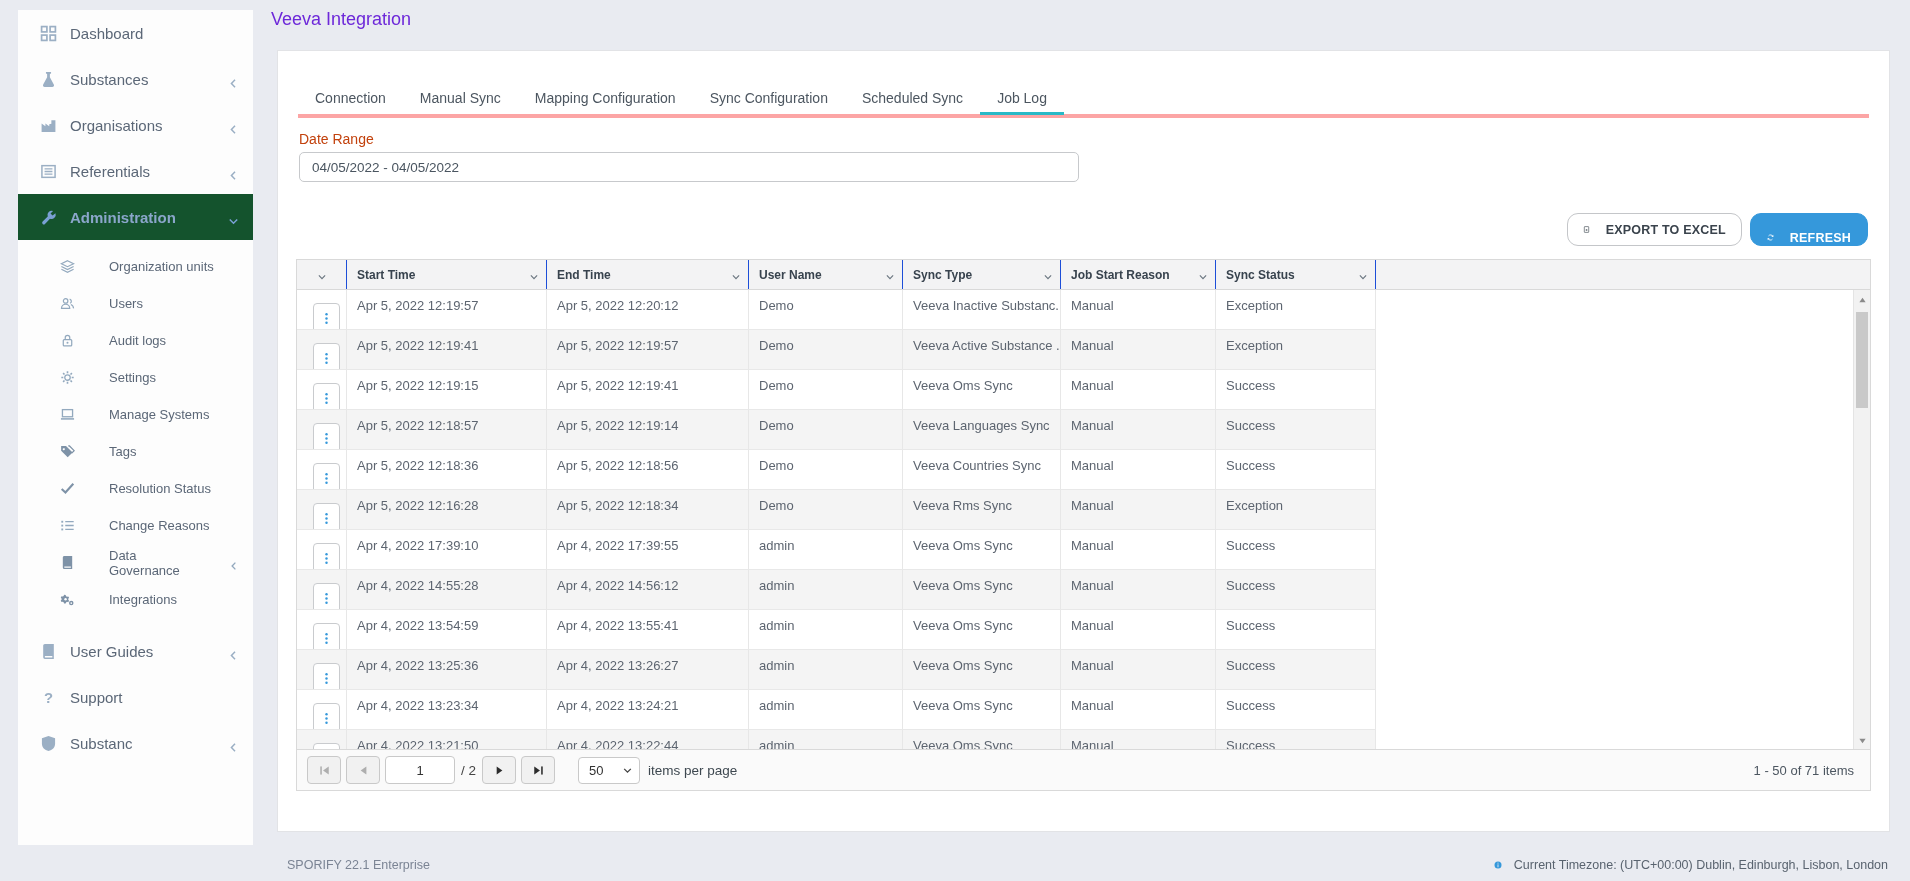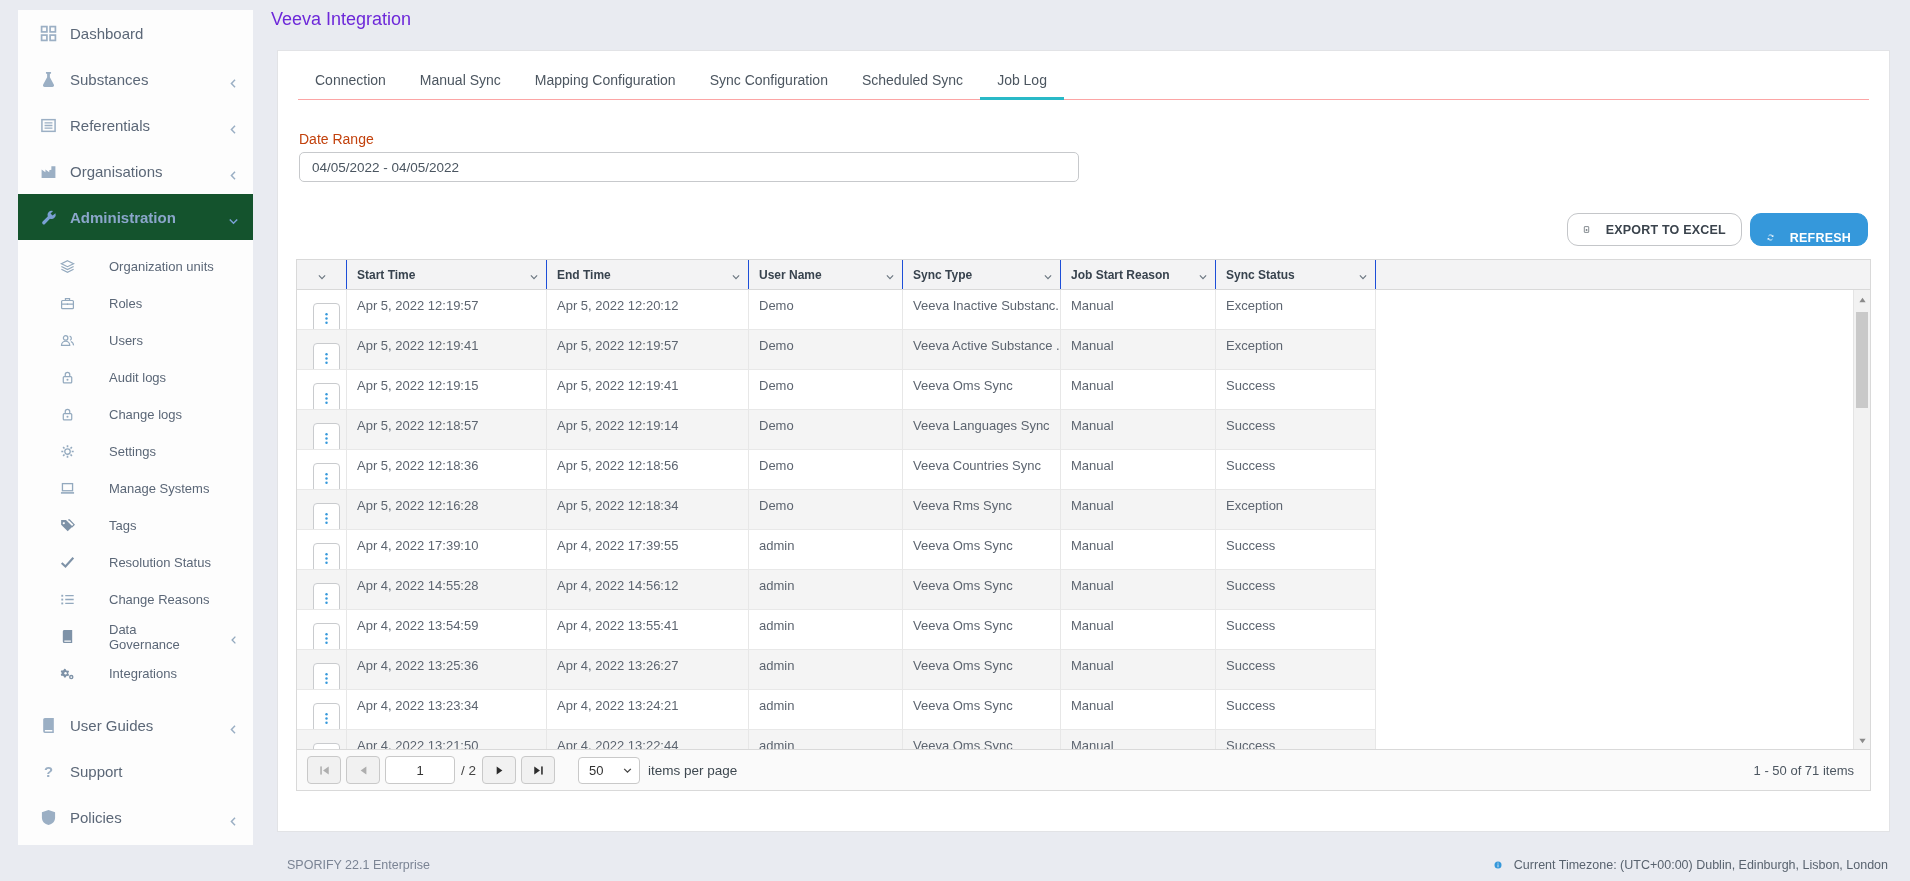--- a/index.html
+++ b/index.html
@@ -19,21 +19,21 @@
   .nav-sub { height:37px; display:flex; align-items:center; padding:0 14px 0 42px; cursor:pointer; color:#5b6777; font-size:13px;gap:24px; }
   .nav-sub .ic { width:15px; height:15px; margin-right:10px; color:#93a9be; flex:0 0 auto; }
   .nav-sub .ic.dark { color:#7e92a7; }
   .nav-sub .chev { margin-left:auto; width:10px; height:10px; color:#8ea3b8; }
   .submenu { padding:8px 0 10px 0; }
 
   
   .page-title { position:absolute; left:271px; top:9px; font-size:18px; color:#6d28d9; }
   .card { position:absolute; left:277px; top:50px; width:1613px; height:782px; background:#ffffff; border:1px solid #e2e3e6; }
 
-  .tabstrip { position:absolute; left:20px; right:20px; top:12px; height:37px; border-bottom:1px solid #fca5a5; display:flex;text-align:center; }
+  .tabstrip { position:absolute; left:20px; right:20px; top:30px; height:37px; border-bottom:4px solid #fca5a5; display:flex;text-align:center; }
   .tab { padding:0 17px; line-height:34px; font-size:14px; color:#4c5660; cursor:pointer; border-bottom:3px solid transparent; margin-bottom:-1px; }
   .tab.active { border-bottom-color:#29b9c7; }
 
   .filter-label { position:absolute; left:21px; top:80px; font-size:14px; color:#c2410c; }
   .date-input { position:absolute; left:21px; top:101px; width:780px; height:30px; border:1px solid #c7c9cc; border-radius:5px; padding:0 12px; font-size:13.5px; color:#4a5560; font-family:"Liberation Sans", sans-serif; background:#fff; }
 
   .toolbar { position:absolute; right:21px; top:162px; display:flex; }
   .btn { height:33px; display:flex; align-items:center; font-size:12.5px; font-weight:bold; letter-spacing:.2px; border-radius:11px; cursor:pointer; font-family:"Liberation Sans", sans-serif; }
   .btn-export { background:#fff; border:1px solid #c4c6c9; color:#3a434c; padding:0 15px; }
   .btn-export .ic { width:15px; height:15px; margin-right:8px; color:#3a434c; }
@@ -97,35 +97,35 @@
       <svg class="ic " viewBox="0 0 16 16">
         <path fill="currentColor" d="M5.6 1h4.8v1.4l-1.1.5v2.9l3.7 6.8c.6 1.1-.2 2.4-1.4 2.4H4.4c-1.2 0-2-1.3-1.4-2.4l3.7-6.8V2.9l-1.1-.5z"></path>
       </svg>
       <span>Substances</span>
       <span class="chev"><svg class="ic " viewBox="0 0 16 16" style="width: 100%; height: 100%;">
           <path fill="none" stroke="currentColor" stroke-width="2.2" d="M10.2 2.6L5 8l5.2 5.4"></path>
         </svg></span>
     </div>
     <div class="nav-item">
       <svg class="ic " viewBox="0 0 16 16">
+        <path fill="currentColor" d="M1.5 14V6.2l3.6 2.6V6.2l3.6 2.6V6.8l2-.4V3h3.8v11z"></path>
+      </svg>
+      <span>Organisations</span>
+      <span class="chev"><svg class="ic " viewBox="0 0 16 16" style="width: 100%; height: 100%;">
+          <path fill="none" stroke="currentColor" stroke-width="2.2" d="M10.2 2.6L5 8l5.2 5.4"></path>
+        </svg></span>
+    </div>
+    <div class="nav-item">
+      <svg class="ic " viewBox="0 0 16 16">
         <rect x="1.8" y="2.5" width="12.4" height="11" fill="none" stroke="currentColor" stroke-width="1.4"></rect>
         <g stroke="currentColor" stroke-width="1.2">
           <path d="M4.3 5.6h7.4M4.3 8h7.4M4.3 10.4h7.4"></path>
         </g>
       </svg>
       <span>Referentials</span>
-      <span class="chev"><svg class="ic " viewBox="0 0 16 16" style="width: 100%; height: 100%;">
-          <path fill="none" stroke="currentColor" stroke-width="2.2" d="M10.2 2.6L5 8l5.2 5.4"></path>
-        </svg></span>
-    </div>
-    <div class="nav-item">
-      <svg class="ic " viewBox="0 0 16 16">
-        <path fill="currentColor" d="M1.5 14V6.2l3.6 2.6V6.2l3.6 2.6V6.8l2-.4V3h3.8v11z"></path>
-      </svg>
-      <span>Organisations</span>
       <span class="chev"><svg class="ic " viewBox="0 0 16 16" style="width: 100%; height: 100%;">
           <path fill="none" stroke="currentColor" stroke-width="2.2" d="M10.2 2.6L5 8l5.2 5.4"></path>
         </svg></span>
     </div>
     <div class="nav-item active">
       <svg class="ic " viewBox="0 0 16 16">
         <path fill="currentColor" d="M14.6 4.1a4 4 0 0 1-5.2 5L4.7 14a1.5 1.5 0 0 1-2.2-2.2l4.8-4.7a4 4 0 0 1 5-5.2L9.9 4.2l1.9 1.9z"></path>
       </svg>
       <span>Administration</span>
       <span class="chev"><svg class="ic " viewBox="0 0 16 16" style="width: 100%; height: 100%;">
@@ -139,54 +139,35 @@
             <path d="M8 1.8L14.5 5 8 8.2 1.5 5z"></path>
             <path d="M1.5 8L8 11.2 14.5 8"></path>
             <path d="M1.5 11L8 14.2 14.5 11"></path>
           </g>
         </svg>
         <span>Organization units</span>
       </div>
       <div class="nav-sub">
         <svg class="ic " viewBox="0 0 16 16">
           <g fill="none" stroke="currentColor" stroke-width="1.3">
-            <rect x="1.7" y="4.8" width="12.6" height="8.7" rx="1"></rect>
-            <path d="M5.8 4.8V2.8h4.4v2M1.7 8.6h12.6M8 7.6v2"></path>
-          </g>
-        </svg>
-        <span>Roles</span>
-      </div>
-      <div class="nav-sub">
-        <svg class="ic " viewBox="0 0 16 16">
-          <g fill="none" stroke="currentColor" stroke-width="1.3">
             <circle cx="6" cy="5.3" r="2.4"></circle>
             <path d="M1.6 13.2a4.4 4.4 0 0 1 8.8 0zM10.3 3.3a2.4 2.4 0 0 1 .4 4.5M14.4 13.2a4.4 4.4 0 0 0-2.8-4.1"></path>
           </g>
         </svg>
         <span>Users</span>
       </div>
       <div class="nav-sub">
         <svg class="ic " viewBox="0 0 16 16">
           <g fill="none" stroke="currentColor" stroke-width="1.3">
             <rect x="3.5" y="7" width="9" height="6.8" rx="1"></rect>
             <path d="M5.6 7V4.9a2.4 2.4 0 0 1 4.8 0V7"></path>
           </g>
           <circle cx="8" cy="10.3" r="1.1" fill="currentColor"></circle>
         </svg>
         <span>Audit logs</span>
-      </div>
-      <div class="nav-sub">
-        <svg class="ic " viewBox="0 0 16 16">
-          <g fill="none" stroke="currentColor" stroke-width="1.3">
-            <rect x="3.5" y="7" width="9" height="6.8" rx="1"></rect>
-            <path d="M5.6 7V4.9a2.4 2.4 0 0 1 4.8 0V7"></path>
-          </g>
-          <circle cx="8" cy="10.3" r="1.1" fill="currentColor"></circle>
-        </svg>
-        <span>Change logs</span>
       </div>
       <div class="nav-sub">
         <svg class="ic " viewBox="0 0 16 16">
           <circle cx="8" cy="8" r="2.9" fill="none" stroke="currentColor" stroke-width="1.4"></circle>
           <g stroke="currentColor" stroke-width="1.7">
             <path d="M8 1.4v2.1M8 12.5v2.1M1.4 8h2.1M12.5 8h2.1M3.3 3.3l1.5 1.5M11.2 11.2l1.5 1.5M3.3 12.7l1.5-1.5M11.2 4.8l1.5-1.5"></path>
           </g>
         </svg>
         <span>Settings</span>
       </div>
@@ -256,21 +237,21 @@
     <div class="nav-item">
       <svg class="ic " viewBox="0 0 16 16">
         <text x="8" y="13" text-anchor="middle" font-size="14" font-weight="bold" fill="currentColor" font-family="Liberation Sans, sans-serif">?</text>
       </svg>
       <span>Support</span>
     </div>
     <div class="nav-item">
       <svg class="ic " viewBox="0 0 16 16">
         <path fill="currentColor" d="M8 1l6.2 2v5.2c0 3.4-2.6 6-6.2 6.8-3.6-.8-6.2-3.4-6.2-6.8V3z"></path>
       </svg>
-      <span>Policies</span>
+      <span>Substanc</span>
       <span class="chev"><svg class="ic " viewBox="0 0 16 16" style="width: 100%; height: 100%;">
           <path fill="none" stroke="currentColor" stroke-width="2.2" d="M10.2 2.6L5 8l5.2 5.4"></path>
         </svg></span>
     </div>
   </aside>
 
 <div class="page-title">Veeva Integration</div>
 
 <div class="card">
   <div class="tabstrip" id="tabstrip">

